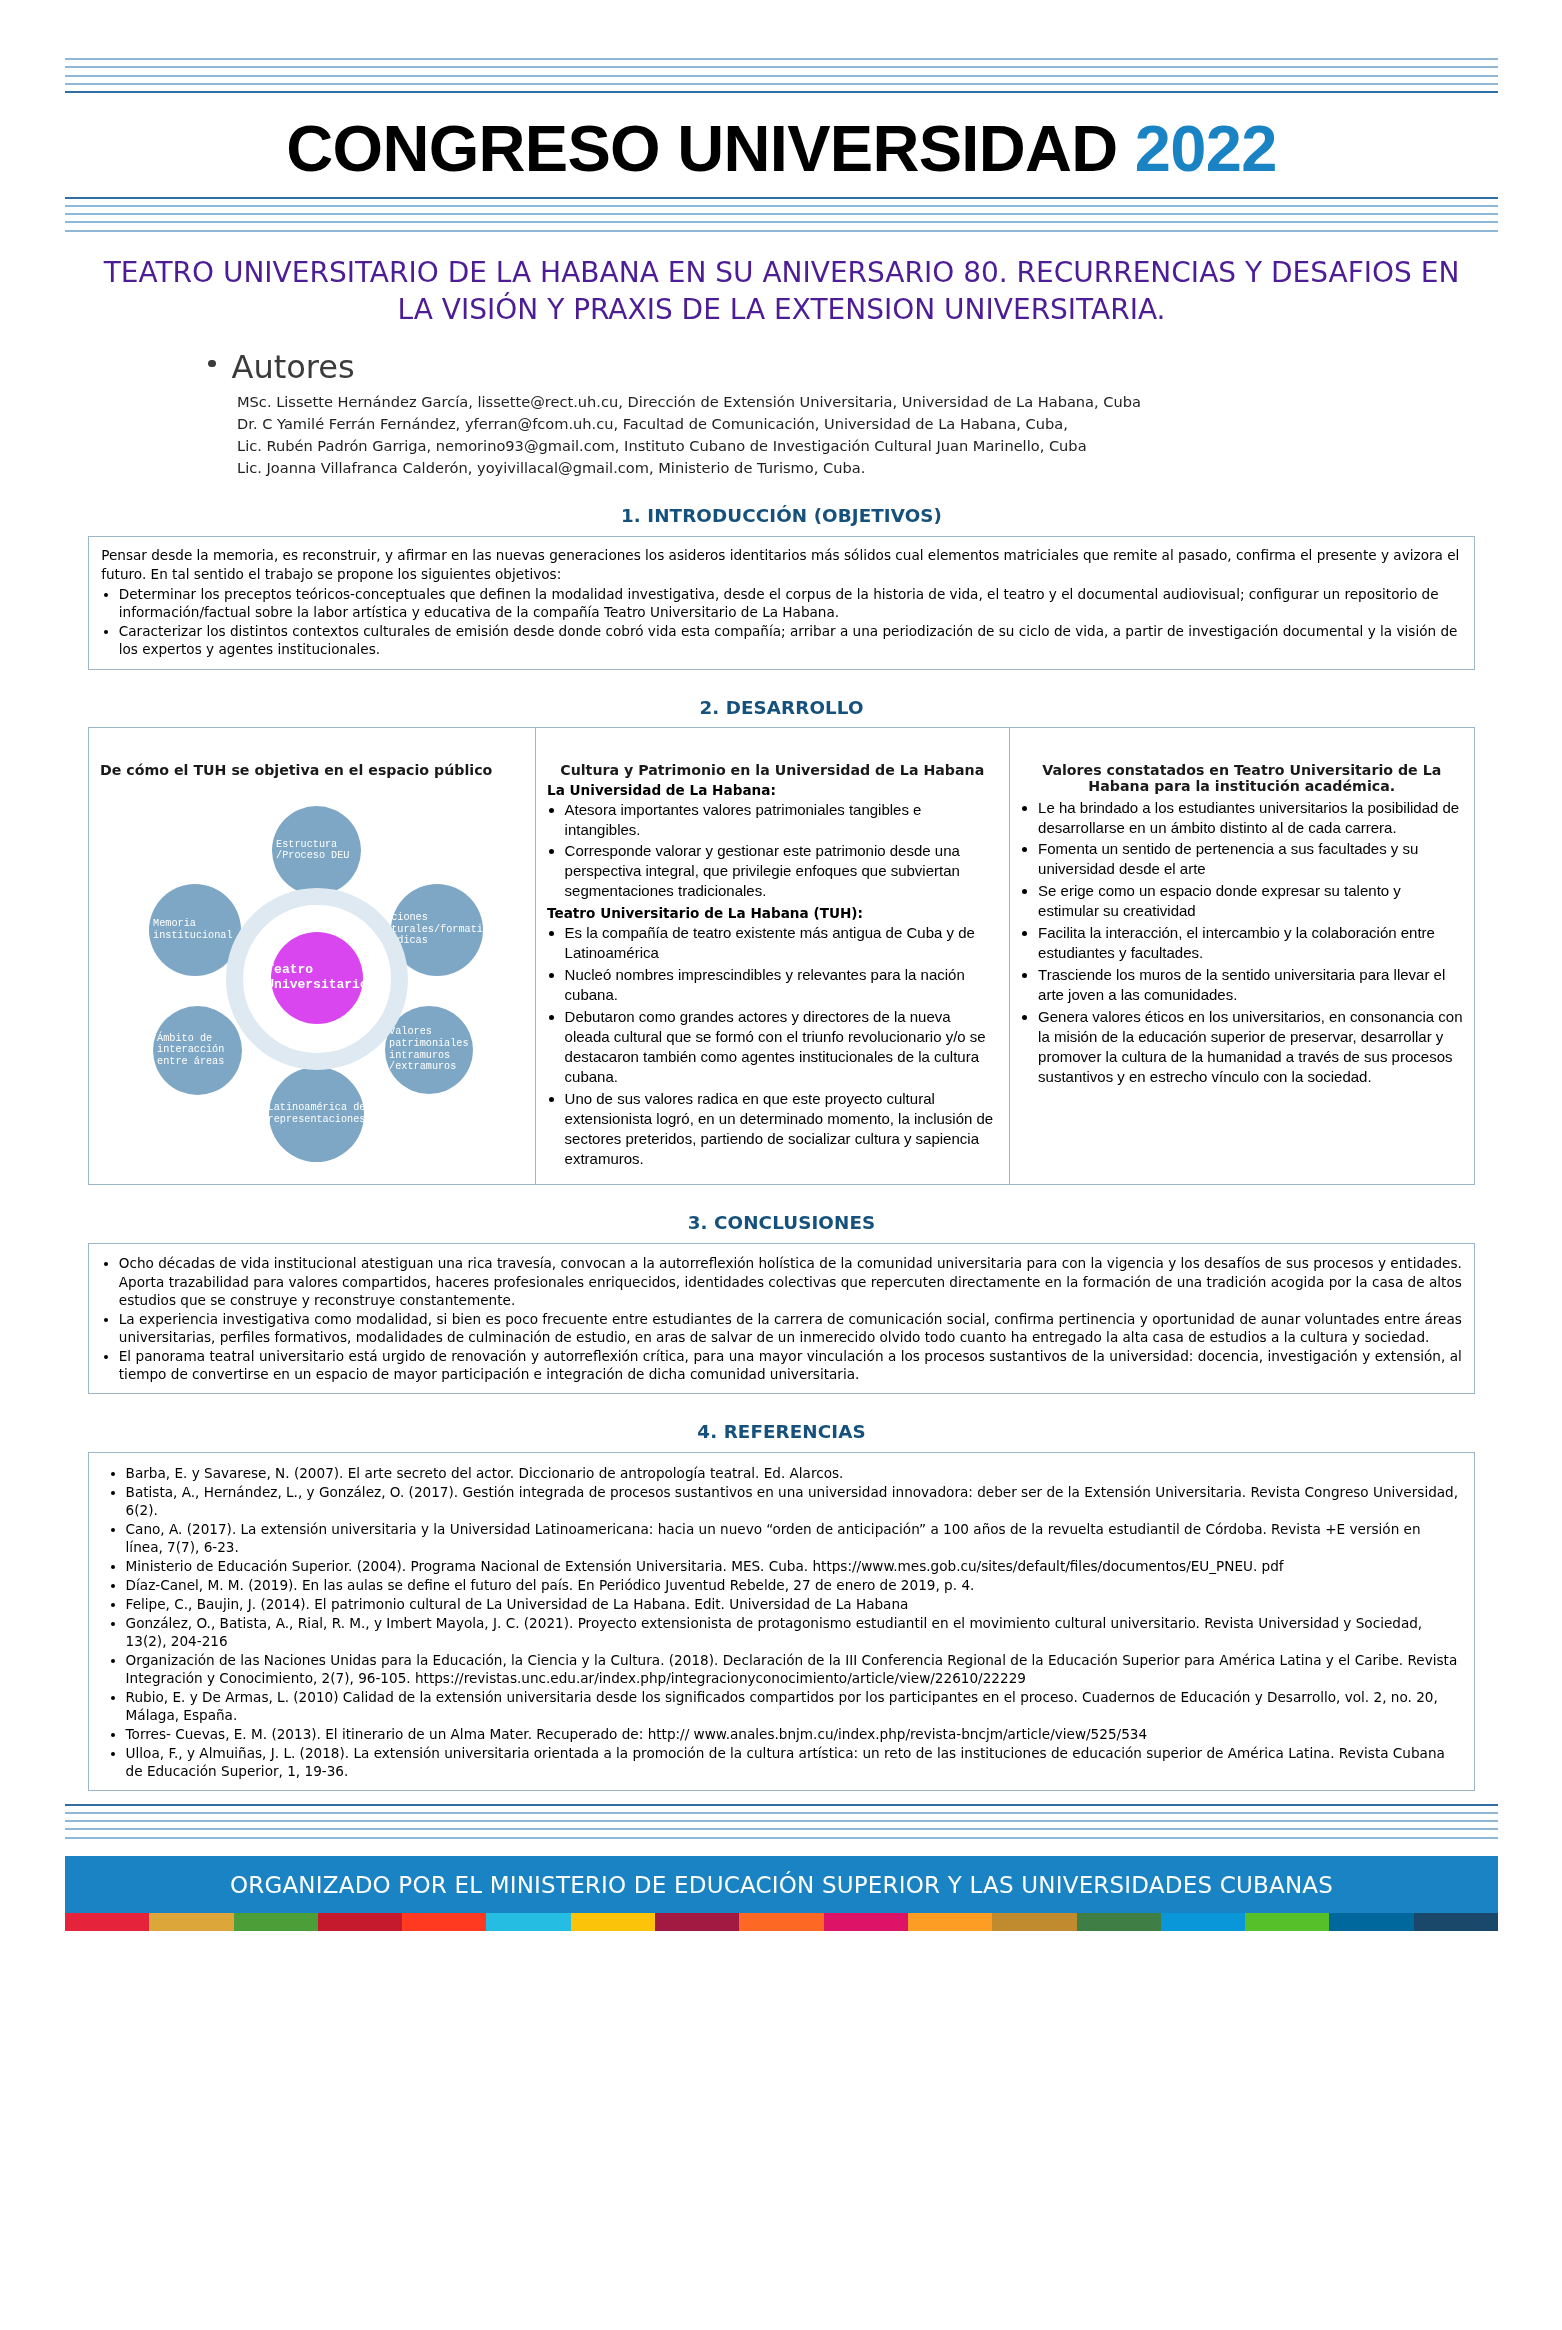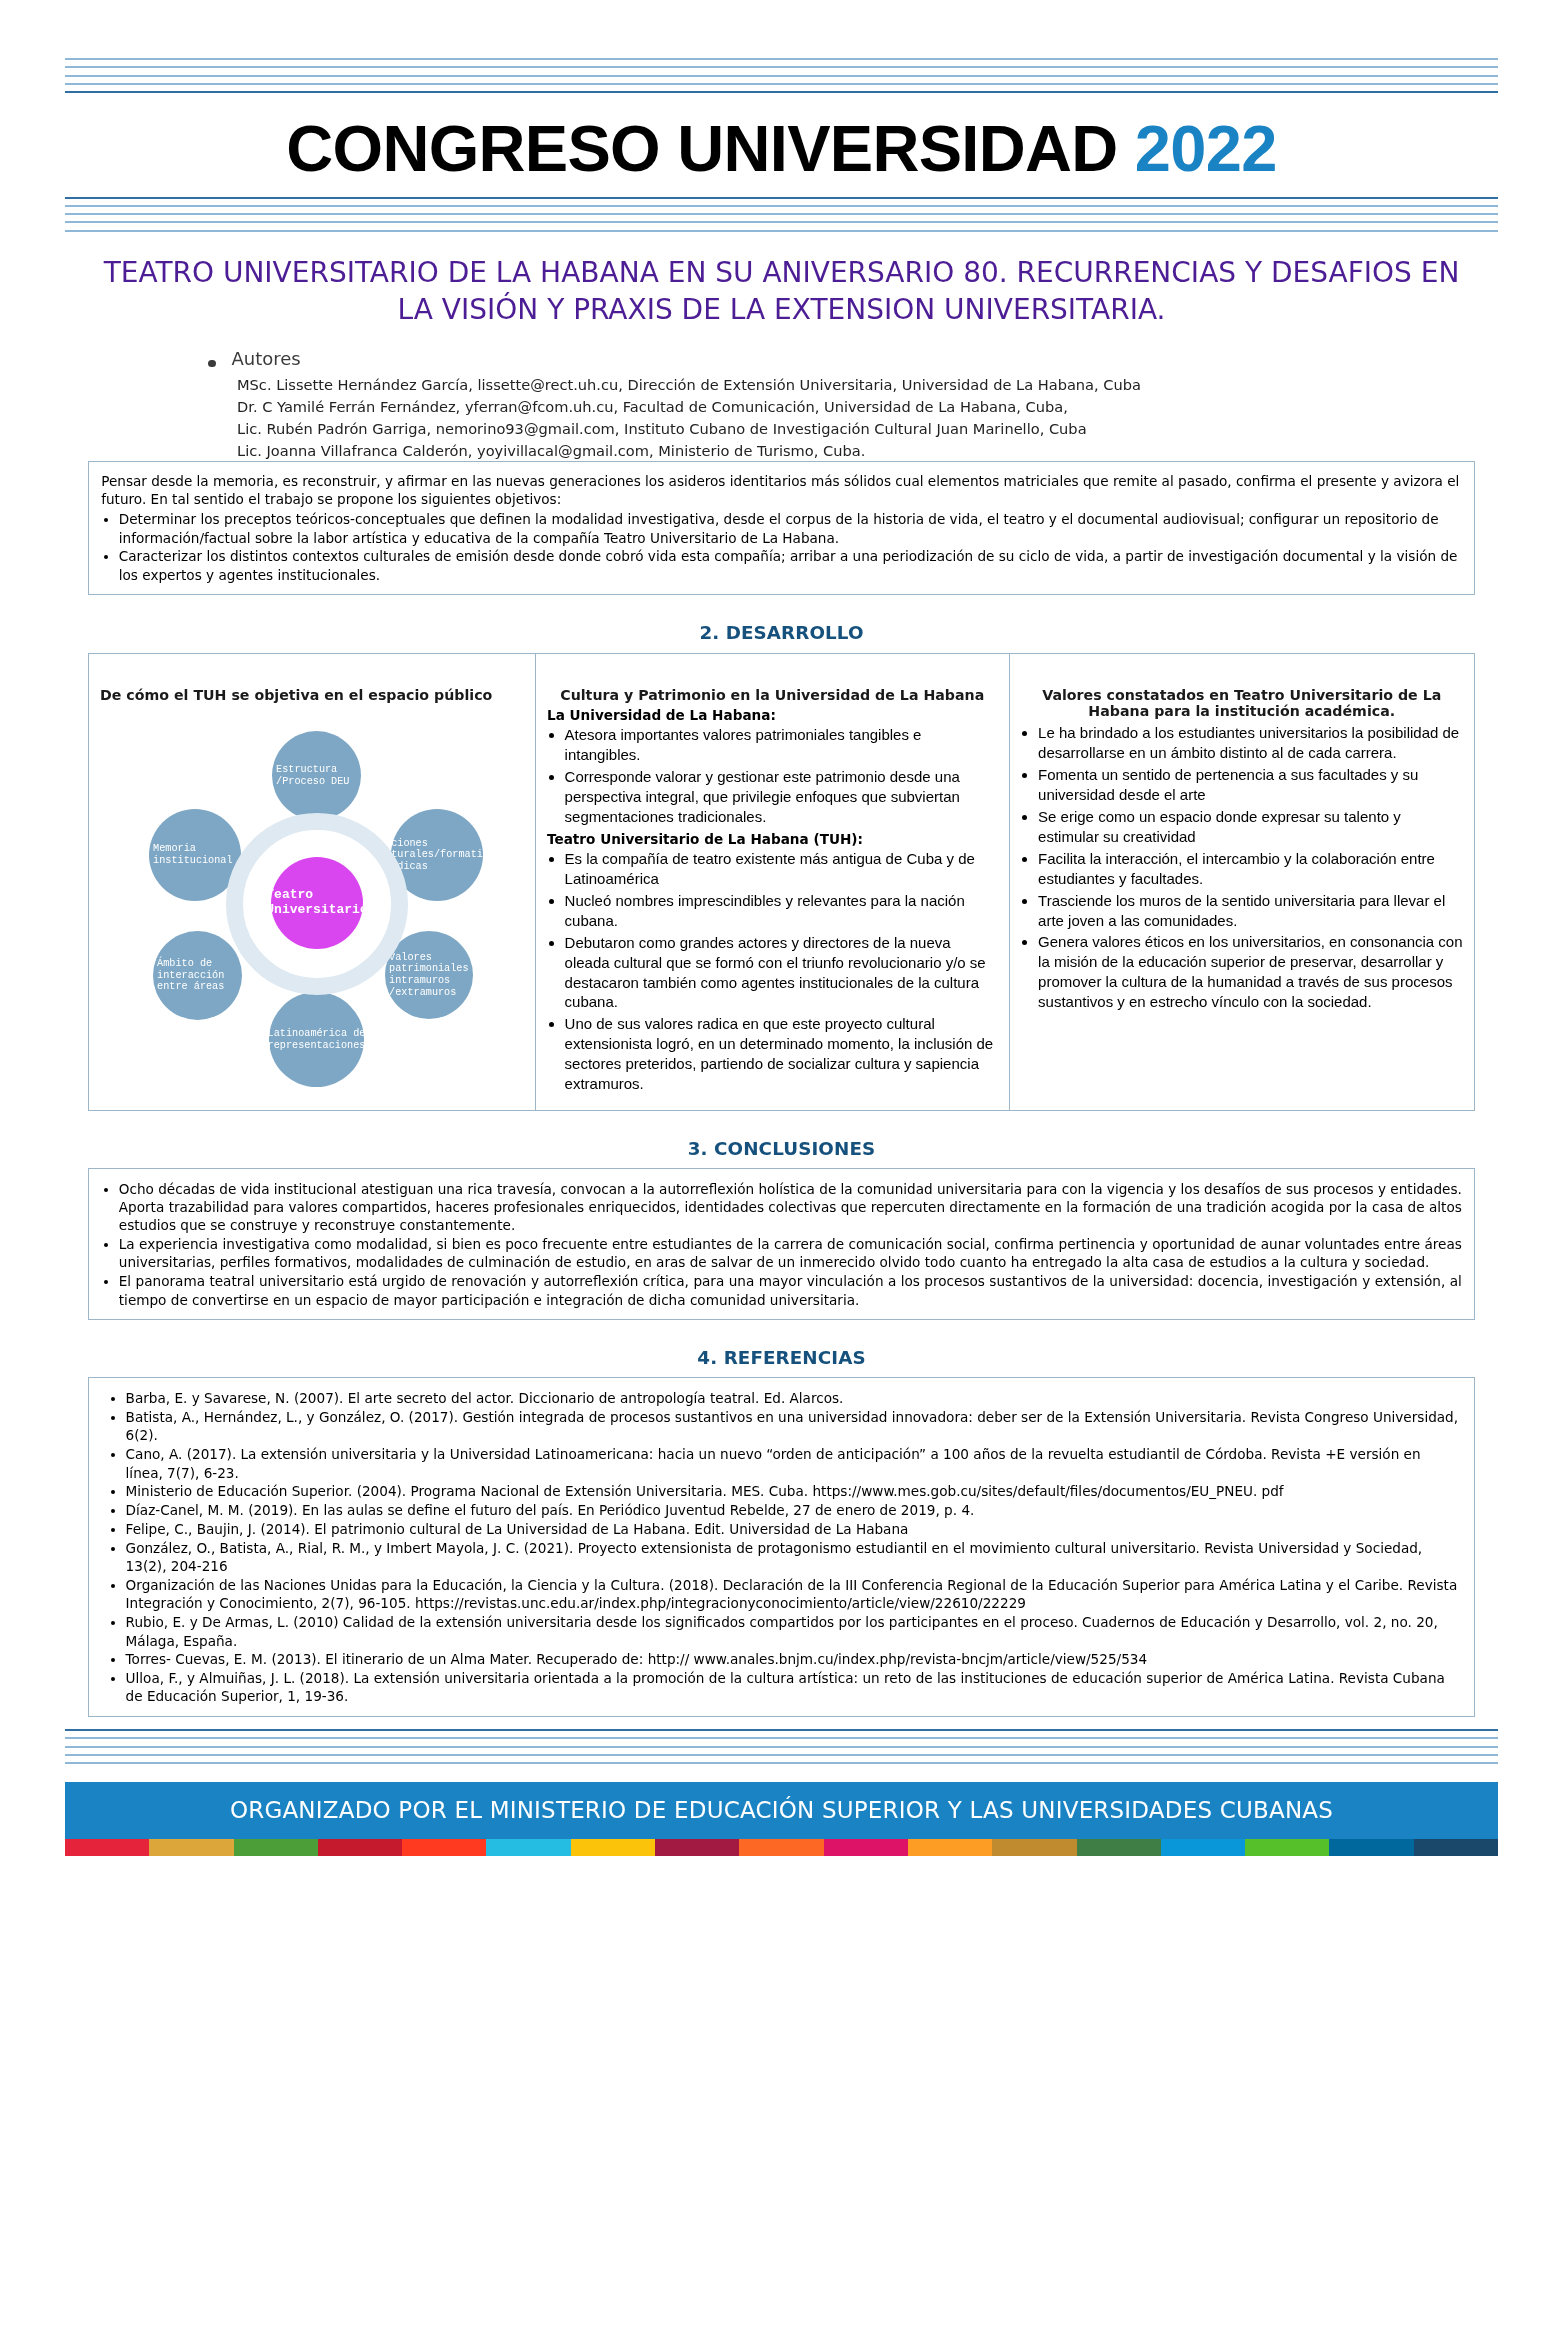--- a/index.html
+++ b/index.html
@@ -47,21 +47,21 @@
     font-size: 28px;
     line-height: 1.32;
     color: #4c1d95;
     margin: 23px 102px 19px 102px;
     font-family: "DejaVu Sans", sans-serif;
     font-weight: normal;
   }
 
   .authors-wrap { margin: 6.8px 0 0 203px; }
   .authors-head {
-    font-size: 18px;
+    font-size: 32px;
     color: #3b3b3b;
     position: relative;
     padding-left: 28.5px;
     font-family:"DejaVu Sans", sans-serif;
   }
   .authors-head:before{
     content:"";
     position:absolute;
     left:5.4px; top:12.2px;
     width:7.5px;height:7.5px;border-radius:50%;
@@ -219,20 +219,21 @@
   <div class="authors-wrap">
     <div class="authors-head">Autores</div>
     <div class="authors-list">
       <div>MSc. Lissette Hernández García, lissette@rect.uh.cu, Dirección de Extensión Universitaria, Universidad de La Habana, Cuba</div>
       <div>Dr. C Yamilé Ferrán Fernández, yferran@fcom.uh.cu, Facultad de Comunicación, Universidad de La Habana, Cuba,</div>
       <div>Lic. Rubén Padrón Garriga, nemorino93@gmail.com, Instituto Cubano de Investigación Cultural Juan Marinello, Cuba</div>
       <div>Lic. Joanna Villafranca Calderón, yoyivillacal@gmail.com, Ministerio de Turismo, Cuba.</div>
     </div>
   </div>
 
+  <div class="sec-h">1. INTRODUCCIÓN (OBJETIVOS)</div>
   <div class="box">
     <div class="p-intro">Pensar desde la memoria, es reconstruir, y afirmar en las nuevas generaciones los asideros identitarios más sólidos cual elementos matriciales que remite al pasado, confirma el presente y avizora el futuro. En tal sentido el trabajo se propone los siguientes objetivos:</div>
     <ul class="tight">
       <li>Determinar los preceptos teóricos-conceptuales que definen la modalidad investigativa, desde el corpus de la historia de vida, el teatro y el documental audiovisual; configurar un repositorio de información/factual sobre la labor artística y educativa de la compañía Teatro Universitario de La Habana.</li>
       <li>Caracterizar los distintos contextos culturales de emisión desde donde cobró vida esta compañía; arribar a una periodización de su ciclo de vida, a partir de investigación documental y la visión de los expertos y agentes institucionales.</li>
     </ul>
   </div>
 
   <div class="sec-h">2. DESARROLLO</div>
   <div class="dev-wrap">

